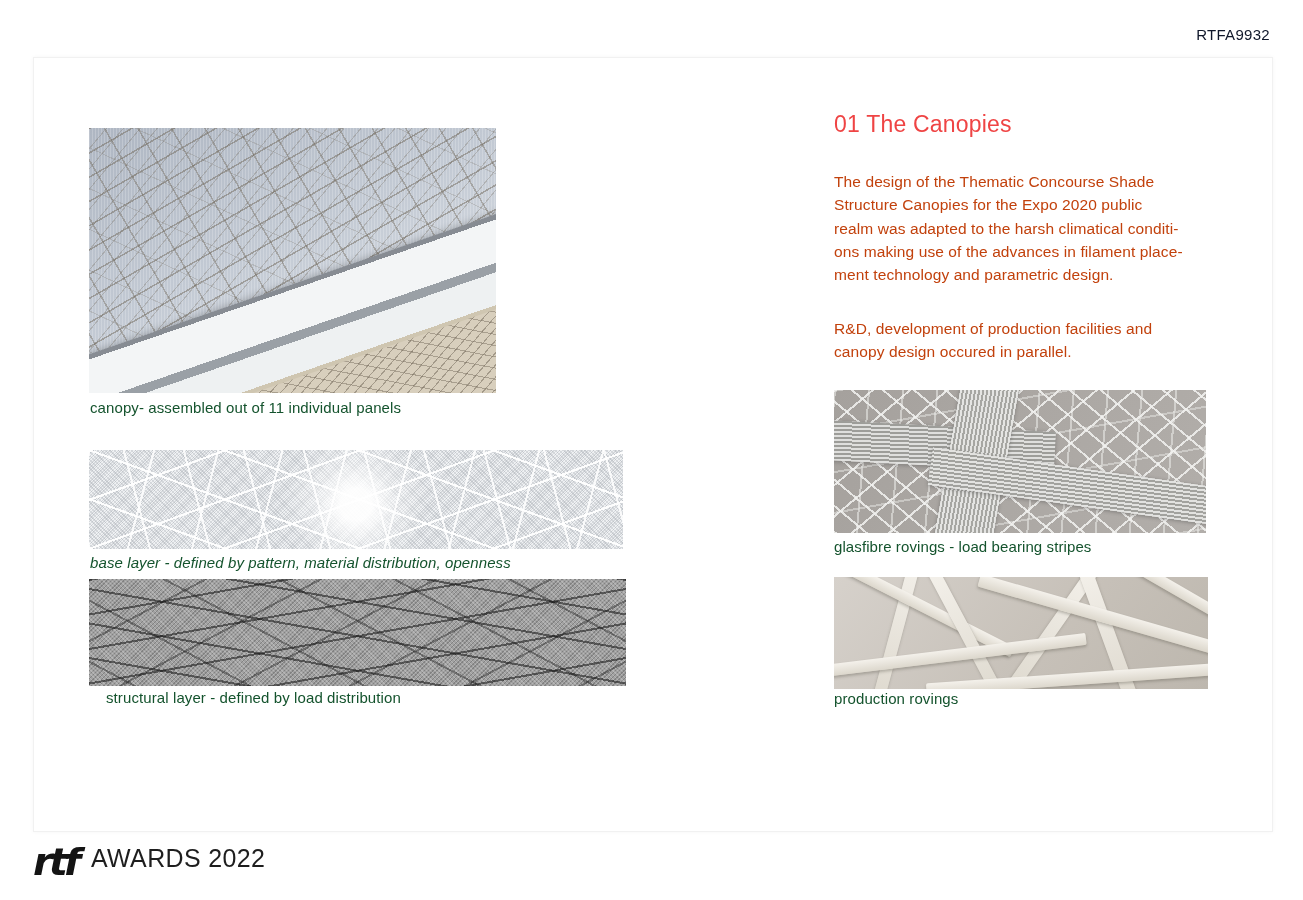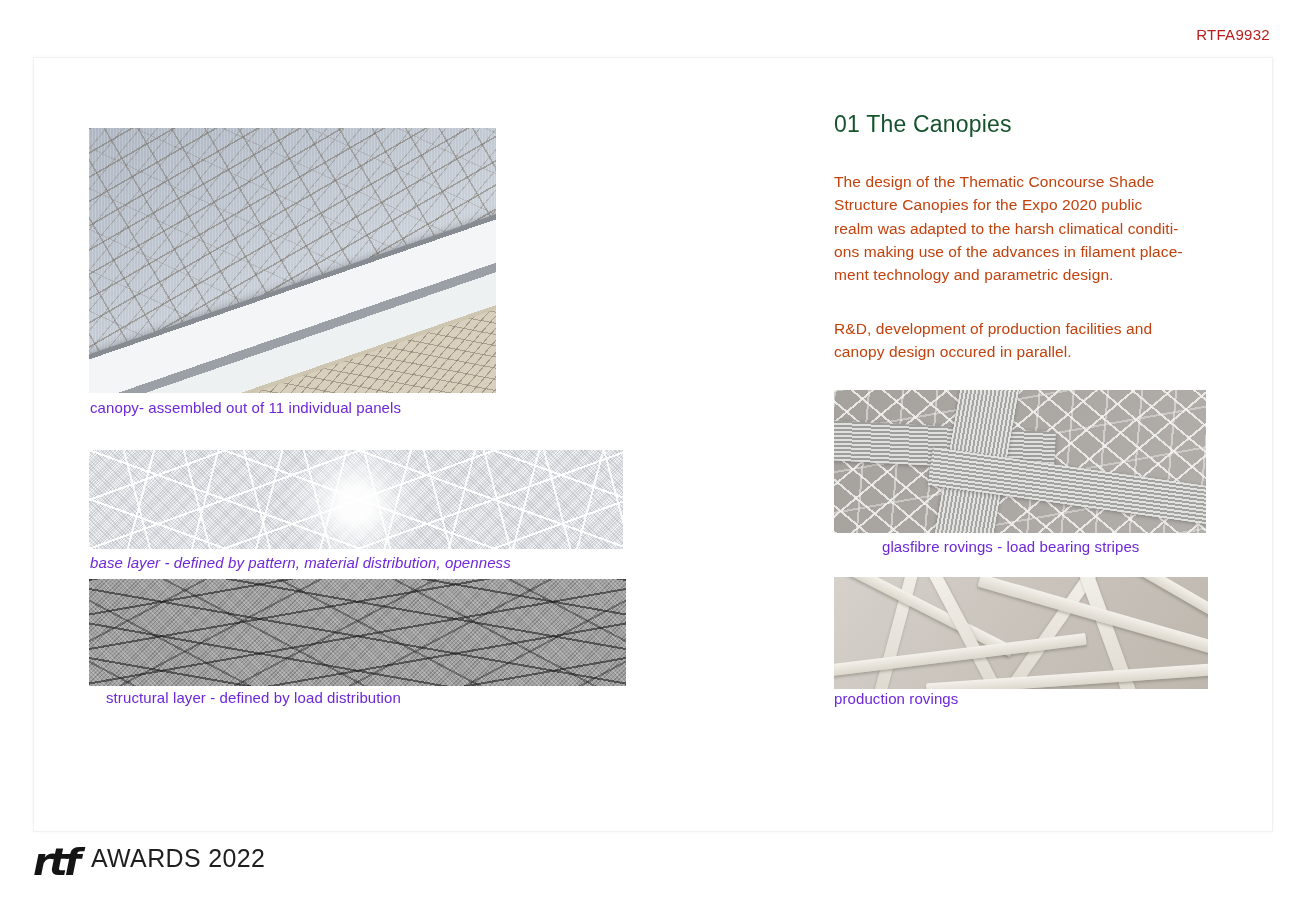--- a/index.html
+++ b/index.html
@@ -2,30 +2,30 @@
 <html><head>
 <meta charset="utf-8">
 <style>
   html,body { margin:0; padding:0; background:#ffffff; }
   .page {
     position:relative; width:1303px; height:900px; background:#ffffff;
     font-family:"Liberation Sans", sans-serif; color:#151515; overflow:hidden;
   }
   .doc-code {
     position:absolute; top:26px; right:33px;
-    font-size:15px; color:#b91c1c; letter-spacing:0.3px;
+    font-size:15px; color:#0f172a; letter-spacing:0.3px;
   }
   .card {
     position:absolute; left:33px; top:57px; width:1238px; height:773px;
     background:#ffffff; border:1px solid #f1f1f1;
     box-shadow:0 0 4px rgba(0,0,0,0.04);
   }
   .abs { position:absolute; }
-  .caption { font-size:15px; color:#6d28d9; letter-spacing:0.1px; white-space:nowrap; }
-  .heading { font-size:23px; color:#14532d; letter-spacing:0.2px; }
+  .caption { font-size:15px; color:#14532d; letter-spacing:0.1px; white-space:nowrap; }
+  .heading { font-size:23px; color:#ef4444; letter-spacing:0.2px; }
   .para { font-size:15.5px; line-height:23.3px; color:#c2410c; white-space:pre-line; letter-spacing:0.1px; }
 
   
   .canopy {
     left:55px; top:70px; width:407px; height:265px; overflow:hidden;
     background:
       repeating-linear-gradient(150deg, rgba(115,107,94,0.50) 0 1.5px, transparent 1.5px 21px),
       repeating-linear-gradient(60deg,  rgba(115,107,94,0.42) 0 1.5px, transparent 1.5px 29px),
       repeating-linear-gradient(130deg, rgba(115,107,94,0.30) 0 1px,   transparent 1px 13px),
       repeating-linear-gradient(25deg,  rgba(115,107,94,0.22) 0 1px,   transparent 1px 37px),
@@ -162,21 +162,21 @@
 ment technology and parametric design.</div>
 
     <div class="abs para" style="left:800px; top:259px; width:400px;">R&amp;D, development of production facilities and
 canopy design occured in parallel.</div>
 
     <div class="abs rovings1">
       <div class="bundle bundle-h1"></div>
       <div class="bundle bundle-v"></div>
       <div class="bundle bundle-h2"></div>
     </div>
-    <div class="abs caption" style="left:800px; top:480px;margin-left:48px;">glasfibre rovings - load bearing stripes</div>
+    <div class="abs caption" style="left:800px; top:480px;">glasfibre rovings - load bearing stripes</div>
 
     <div class="abs rovings2">
       <div class="stick s2"></div>
       <div class="stick s6"></div>
       <div class="stick s1"></div>
       <div class="stick s3"></div>
       <div class="stick s9"></div>
       <div class="stick s7"></div>
       <div class="stick s4"></div>
       <div class="stick s5"></div>

